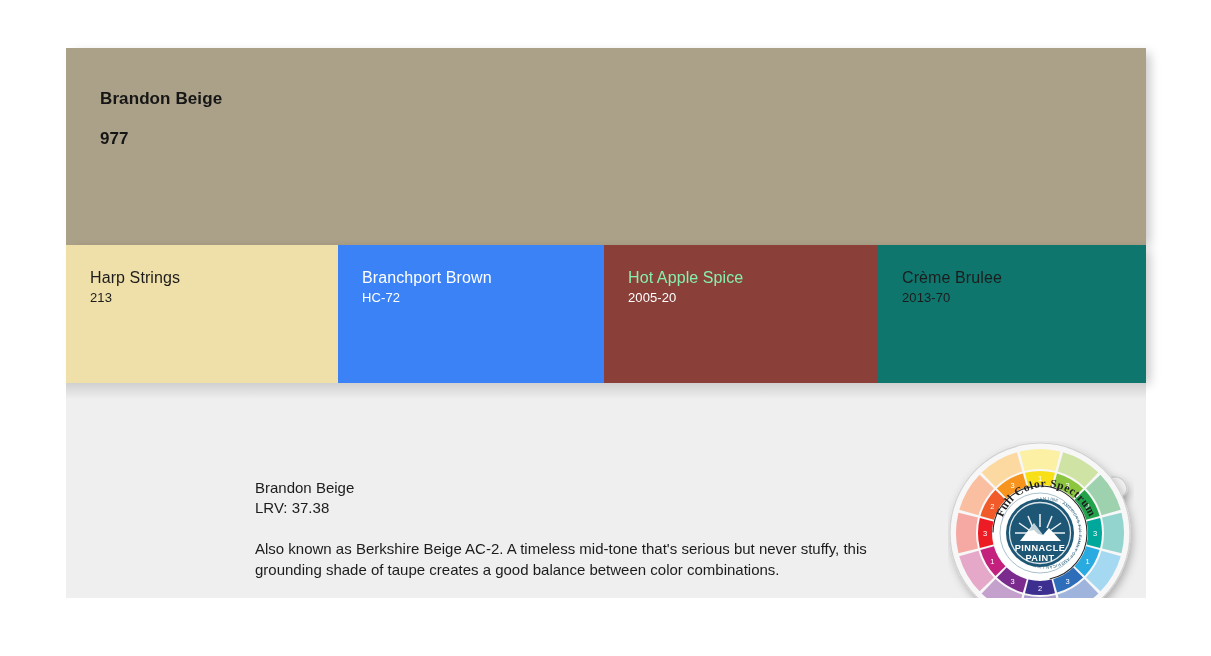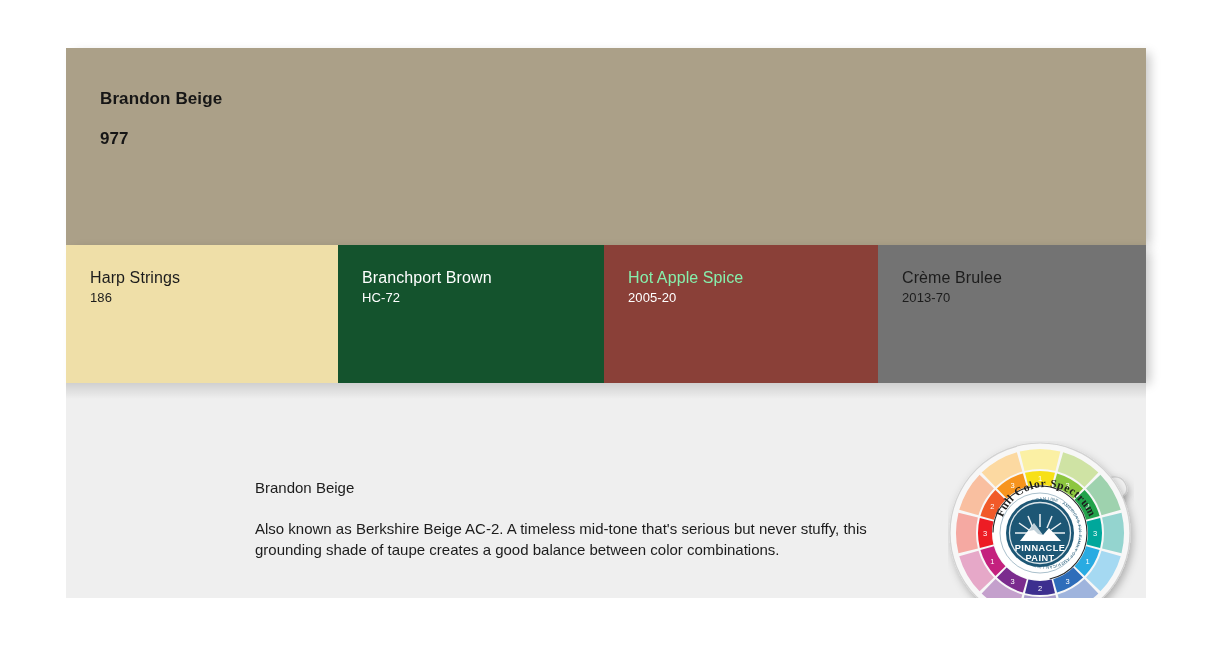--- a/index.html
+++ b/index.html
@@ -145,47 +145,48 @@
     <div class="hero-text">
       <div class="hero-name" id="hero-name" style="color: rgb(22, 22, 22);">Brandon Beige</div>
       <div class="hero-code" id="hero-code" style="color: rgb(22, 22, 22);">977</div>
     </div>
   </div>
 
   <div class="swatch-row" id="swatch-row">
       <div class="swatch" style="background: rgb(239, 223, 168); width: 272px;">
         <div class="swatch-text">
           <div class="swatch-name" style="color: rgb(28, 28, 28);">Harp Strings</div>
-          <div class="swatch-code" style="color: rgb(28, 28, 28);">186</div>
-        </div>
-      </div>
-      <div class="swatch" style="background: #14532d; width: 266px;">
+          <div class="swatch-code" style="color: rgb(28, 28, 28);">213</div>
+        </div>
+      </div>
+      <div class="swatch" style="background: #3b82f6; width: 266px;">
         <div class="swatch-text">
           <div class="swatch-name" style="color: rgb(255, 255, 255);">Branchport Brown</div>
           <div class="swatch-code" style="color: rgb(255, 255, 255);">HC-72</div>
         </div>
       </div>
       <div class="swatch" style="background: rgb(138, 64, 56); width: 274px;">
         <div class="swatch-text">
           <div class="swatch-name" style="color: #86efac;">Hot Apple Spice</div>
           <div class="swatch-code" style="color: rgb(255, 255, 255);">2005-20</div>
         </div>
       </div>
-      <div class="swatch" style="background: #737373; width: 268px;">
+      <div class="swatch" style="background: #0f766e; width: 268px;">
         <div class="swatch-text">
           <div class="swatch-name" style="color: rgb(28, 28, 28);">Crème Brulee</div>
           <div class="swatch-code" style="color: rgb(28, 28, 28);">2013-70</div>
         </div>
       </div>
     </div>
 
   <div class="info-panel" style="background: rgb(239, 239, 239);">
 
     <div class="info-text">
       <div class="info-title">Brandon Beige</div>
+      <div class="info-lrv">LRV: 37.38</div>
       <div class="info-desc">Also known as Berkshire Beige AC-2. A timeless mid-tone that's serious but never stuffy, this grounding shade of taupe creates a good balance between color combinations.</div>
     </div>
 
     <div class="wheel-wrap">
       <svg viewBox="0 0 196 185" width="196" height="185">
         <defs>
           <filter id="wheelShadow" x="-25%" y="-25%" width="150%" height="150%">
             <feDropShadow dx="2" dy="4" stdDeviation="4" flood-color="#000000" flood-opacity="0.28"></feDropShadow>
           </filter>
           <path id="arcPath" d="M 52,92 A 46,46 0 0 1 144,92" fill="none"></path>

